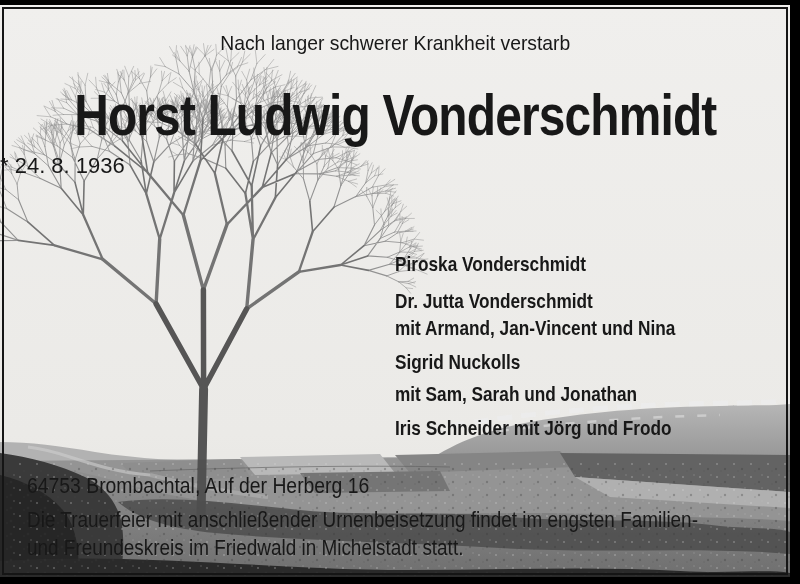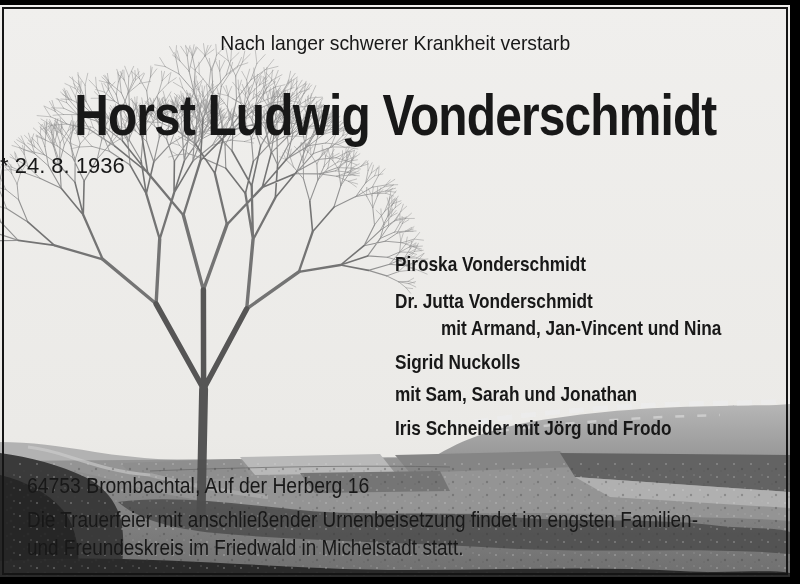--- a/index.html
+++ b/index.html
@@ -29,21 +29,21 @@
   .sx82{transform:scaleX(0.82);}
   .sx88{transform:scaleX(0.88);}
   .sx86{transform:scaleX(0.86);}
   .intro{top:26px;font-size:21px;}
   .title{top:79px;font-size:57px;font-weight:bold;letter-spacing:-1px;}
   .dates{top:148px;left:0;right:0;display:flex;justify-content:center;gap:62px;font-size:22px;z-index:6;position:absolute;color:#181818;white-space:nowrap;flex-direction:column;}
   .rcol{left:395px;font-size:21px;}
   .tribute{top:212px;font-size:20px;}
   .m0{top:247px;}
   .m1{top:284px;}
-  .m2{top:311px;margin-left:46px;}
+  .m2{top:311px;}
   .m3{top:345px;}
   .m4{top:377px;}
   .m5{top:411px;}
   .lcol{left:27px;font-size:22px;}
   .addr{top:469px;}
   .fun0{top:503px;}
   .fun1{top:531px;}
 </style>
 </head>
 <body>

